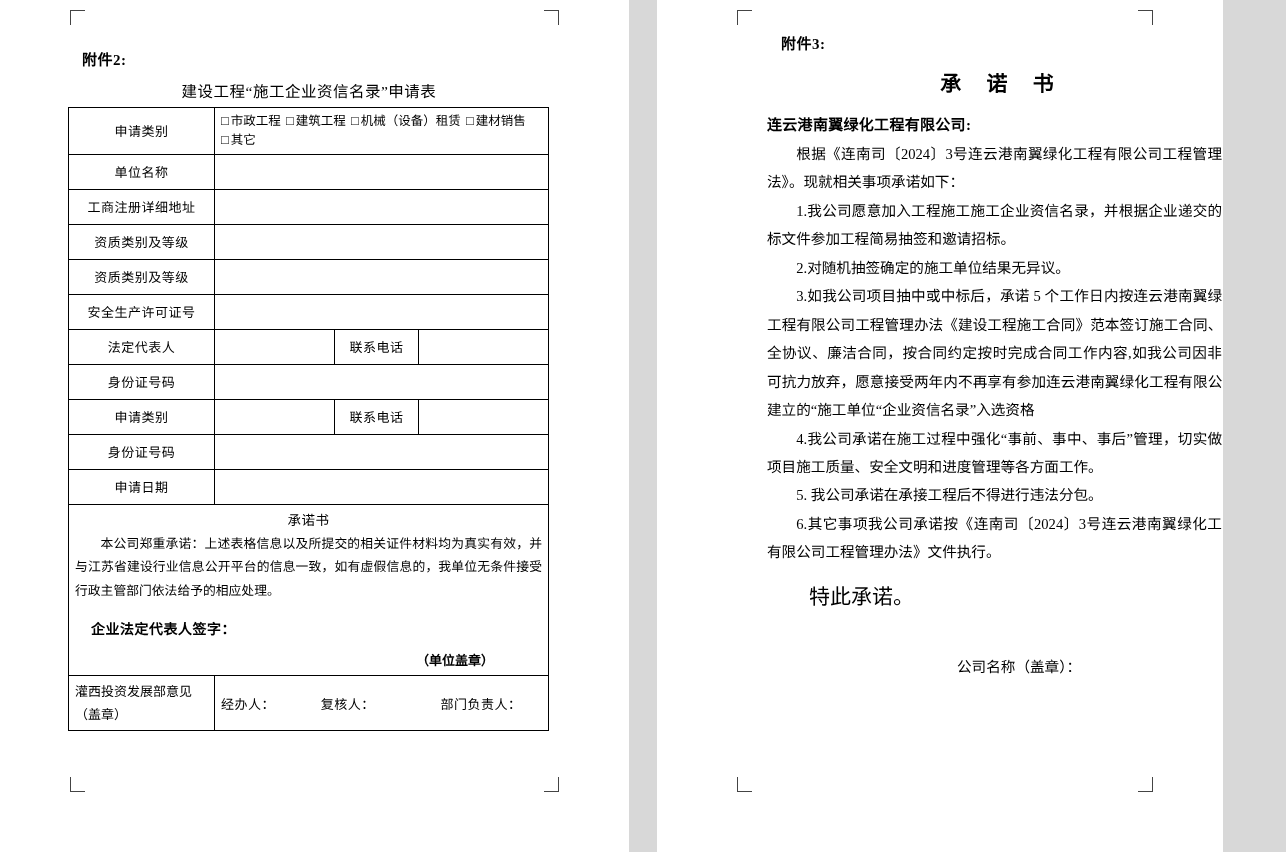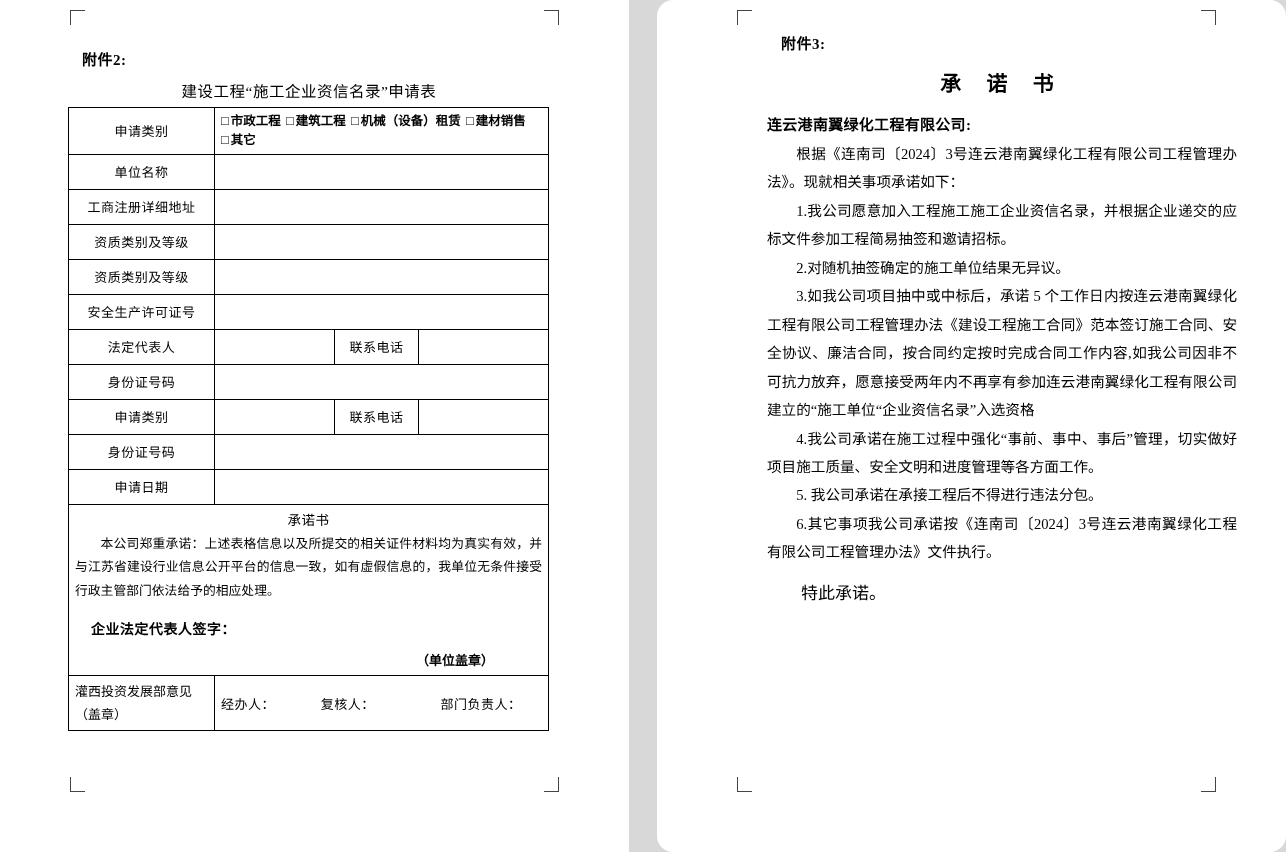--- a/index.html
+++ b/index.html
@@ -23,21 +23,21 @@
   }
   .page {
     position: relative;
     background: #ffffff;
     height: 852px;
     box-sizing: border-box;
     overflow: hidden;
   }
   .page-left { width: 629px; }
   .page-gap { width: 28px; background: #d8d8d8; height: 852px; }
-  .page-right { width: 629px; border-radius: 16px; }
+  .page-right { width: 566px; }
 
   
   .crop {
     position: absolute;
     width: 14px;
     height: 14px;
     pointer-events: none;
   }
   .crop.tl { border-left: 1px solid #444; border-top: 1px solid #444; }
   .crop.tr { border-right: 1px solid #444; border-top: 1px solid #444; }
@@ -93,21 +93,21 @@
     padding: 4px 6px;
     height: 26px;
     vertical-align: middle;
   }
   td.lbl {
     text-align: center;
     letter-spacing: 0.5px;
     white-space: nowrap;
   }
   td.val { }
-  .cat-line { line-height: 1.45; font-size: 12.5px; font-weight: bold; }
+  .cat-line { line-height: 1.45; font-size: 12.5px; }
   .cb { display: inline-block; margin-right: 2px; }
   .cb::before {
     content: "\25A1";
     font-size: 13px;
     margin-right: 2px;
   }
 
   .promise-cell { padding: 6px 10px 8px 10px; }
   .promise-title {
     text-align: center;
@@ -165,21 +165,21 @@
     letter-spacing: 0.3px;
   }
   .para {
     font-size: 14.6px;
     line-height: 1.95;
     text-indent: 2em;
     text-align: justify;
     margin: 0;
   }
   .closing {
-    font-size: 17px;
+    font-size: 21px;
     line-height: 1.95;
     text-indent: 2em;
     margin-top: 10px;
   }
   .signblock {
     margin-top: 34px;
     font-size: 14.6px;
     padding-left: 190px;
     line-height: 2.1;
   }
@@ -320,16 +320,17 @@
       <p class="para">根据《连南司〔2024〕3号连云港南翼绿化工程有限公司工程管理办法》。现就相关事项承诺如下：</p>
       <p class="para">1.我公司愿意加入工程施工施工企业资信名录，并根据企业递交的应标文件参加工程简易抽签和邀请招标。</p>
       <p class="para">2.对随机抽签确定的施工单位结果无异议。</p>
       <p class="para">3.如我公司项目抽中或中标后，承诺 5 个工作日内按连云港南翼绿化工程有限公司工程管理办法《建设工程施工合同》范本签订施工合同、安全协议、廉洁合同，按合同约定按时完成合同工作内容,如我公司因非不可抗力放弃，愿意接受两年内不再享有参加连云港南翼绿化工程有限公司建立的“施工单位“企业资信名录”入选资格</p>
       <p class="para">4.我公司承诺在施工过程中强化“事前、事中、事后”管理，切实做好项目施工质量、安全文明和进度管理等各方面工作。</p>
       <p class="para">5.  我公司承诺在承接工程后不得进行违法分包。</p>
       <p class="para">6.其它事项我公司承诺按《连南司〔2024〕3号连云港南翼绿化工程有限公司工程管理办法》文件执行。</p>
 
       <div class="closing">特此承诺。</div>
 
+      <div class="signblock">公司名称（盖章）：</div>
     </div>
   </div>
 
 </div>
 
 </body></html>

